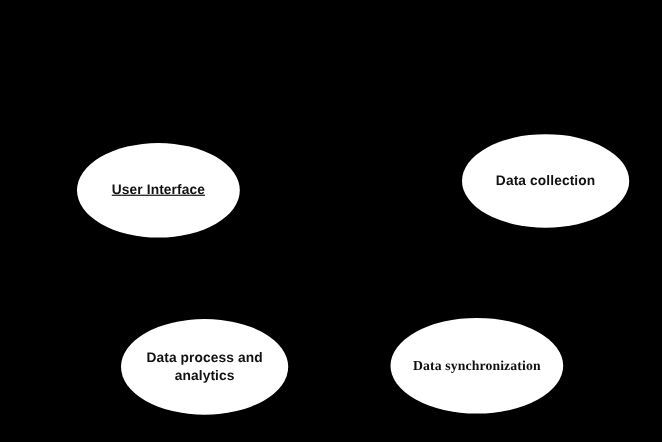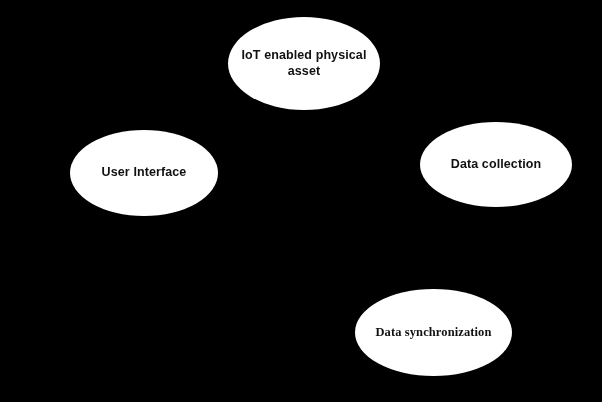--- a/index.html
+++ b/index.html
@@ -30,47 +30,47 @@
     font-weight: bold;
     font-size: 12.5px;
     line-height: 1.25;
     text-align: center;
     white-space: pre-line;
     letter-spacing: 0.1px;
     padding: 0 6px;
   }
   
   #node-iot-asset          { left: 228px; top: 17px;  width: 152px; height: 93px; }
-  #node-user-interface     { left: 70px;  top: 130px; width: 148px; height: 86px; }
+  #node-user-interface     { left: 70px;  top: 130px; width: 148px; height: 86px; text-decoration: underline; }
   #node-data-collection    { left: 420px; top: 122px; width: 152px; height: 85px; }
   #node-data-process       { left: 110px; top: 290px; width: 152px; height: 87px; }
   #node-data-sync          { left: 355px; top: 289px; width: 157px; height: 87px; }
 
   #node-iot-asset .node-label       { font-size: 12.5px; }
   #node-user-interface .node-label  { font-size: 12.5px; }
   #node-data-collection .node-label { font-size: 12.5px; }
   #node-data-process .node-label    { font-size: 12.5px; }
   #node-data-sync .node-label       { font-size: 12.5px; font-family: Liberation Serif, serif; }
 </style>
 </head>
 <body>
 
 <div id="canvas">
 
-  <div class="node" id="node-iot-asset">
-    <span class="node-label">IoT enabled physical
-asset</span>
-  </div>
 
   <div class="node" id="node-user-interface">
     <span class="node-label">User Interface</span>
   </div>
 
   <div class="node" id="node-data-collection">
     <span class="node-label">Data collection</span>
   </div>
 
+  <div class="node" id="node-data-process">
+    <span class="node-label">Data process and
+analytics</span>
+  </div>
 
   <div class="node" id="node-data-sync">
     <span class="node-label">Data synchronization</span>
   </div>
 
 </div>
 
 </body></html>

